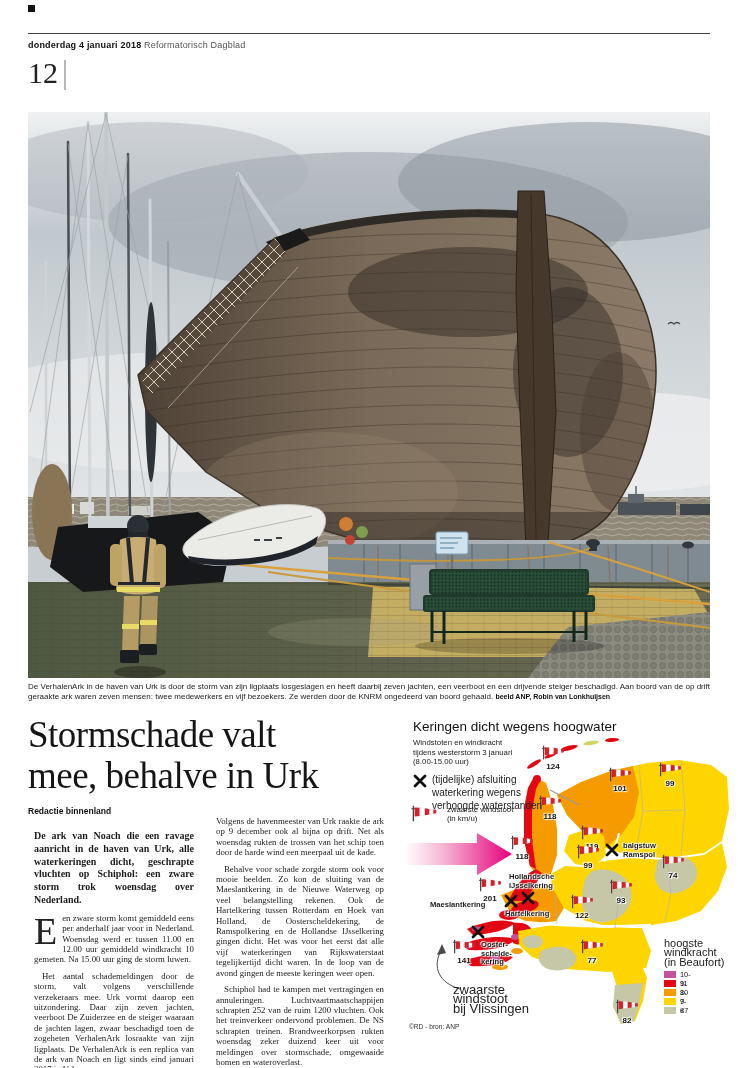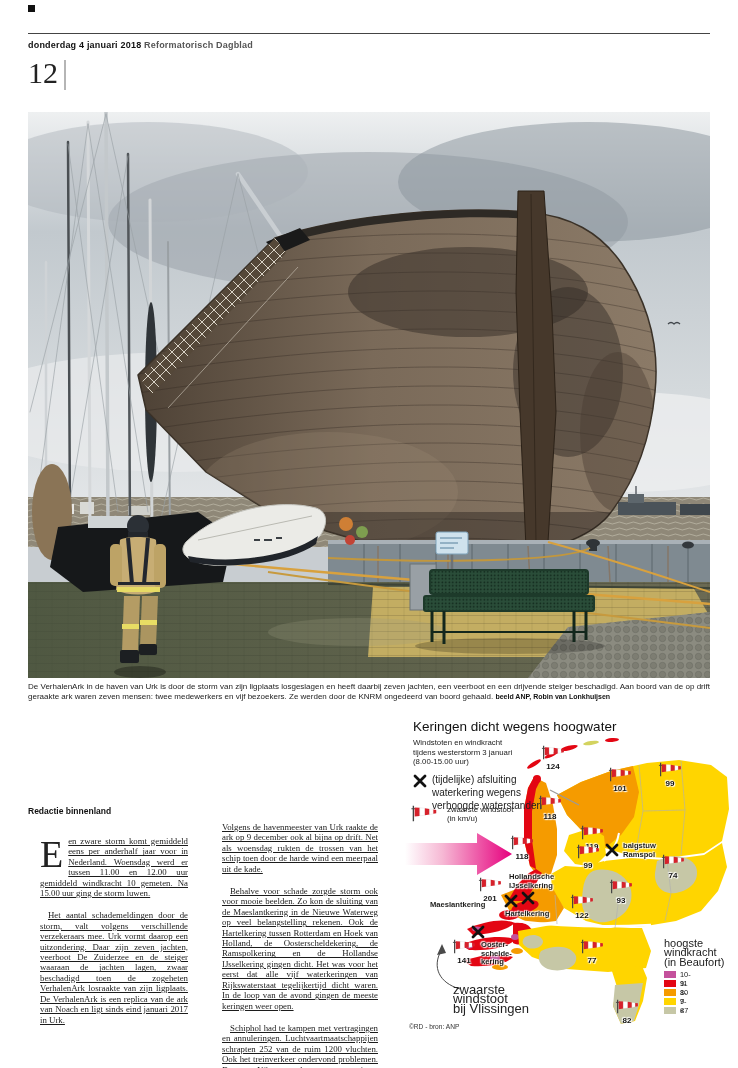--- a/index.html
+++ b/index.html
@@ -6,41 +6,41 @@
   .page{position:relative;width:738px;height:1068px;background:#ffffff;overflow:hidden;
         font-family:"Liberation Sans",sans-serif;color:#1a1a1a;}
   .abs{position:absolute;}
   .pre{white-space:pre-line;}
 
   
   .reg-mark{left:28px;top:5px;width:7px;height:7px;background:#111;}
   .top-rule{left:28px;top:33px;width:682px;height:1px;background:#444;}
   .dateline{left:28px;top:40px;font-size:9px;letter-spacing:.2px;}
   .dateline b{color:#111;}
-  .dateline span.paper{color:#555;font-weight:700;}
+  .dateline span.paper{color:#555;font-weight:400;}
   .pageno{left:28px;top:56px;font-family:"Liberation Serif",serif;font-size:30px;color:#222;}
   .sec-bar{left:64px;top:60px;width:2px;height:30px;background:#b5b5b5;}
   .section{left:72px;top:52px;font-family:"Liberation Serif",serif;font-weight:700;font-size:32px;color:#111;}
 
   
   .photo{left:28px;top:112px;width:682px;height:566px;background:#c8cdd1;}
 
   
   .caption{left:28px;top:682px;width:682px;font-size:8px;line-height:10px;color:#222;text-align:justify;}
   .caption .credit{font-weight:700;font-size:7px;color:#111;}
 
   
   .headline{left:28px;top:714px;width:372px;font-family:"Liberation Serif",serif;
             font-size:37px;line-height:41px;color:#151515;letter-spacing:-.5px;}
   .byline{left:28px;top:806px;font-size:8.5px;font-weight:700;color:#111;}
   .col{font-family:"Liberation Serif",serif;font-size:8.8px;line-height:10.4px;text-align:justify;color:#1c1c1c;}
   .col1{left:28px;top:824px;width:172px;}
   .col2{left:210px;top:810px;width:180px;}
   .intro{font-weight:700;font-size:10px;line-height:12.8px;margin:0 0 9px 0;}
-  .col p{margin:12px;text-decoration:underline;}
+  .col p{margin:6px;}
   .col p.ind{text-indent:8px;}
   .dropcap{float:left;font-family:"Liberation Serif",serif;font-size:38px;line-height:32px;
            padding:2px 5px 0 0;color:#222;}
 
   
   .info{left:405px;top:715px;width:333px;height:320px;}
   .info-title{left:8px;top:4px;font-size:13.5px;font-weight:400;color:#111;}
   .info-sub{left:8px;top:23px;font-size:7.8px;line-height:9.6px;color:#222;}
   .leg-closure{left:27px;top:58px;font-size:10px;line-height:13px;color:#222;}
   .leg-gust{left:42px;top:90px;font-size:7.8px;line-height:9.4px;color:#222;}
@@ -292,23 +292,26 @@
         <rect x="92" y="538" width="19" height="13" rx="2" fill="#1c1f22"></rect>
         <rect x="111" y="532" width="18" height="11" rx="2" fill="#1c1f22"></rect>
       </g>
     </svg>
   </div>
 
   <div class="abs caption"><span>De VerhalenArk in de haven van Urk is door de storm van zijn ligplaats losgeslagen en heeft daarbij zeven jachten, een veerboot en een drijvende steiger beschadigd. Aan boord van de op drift geraakte ark waren zeven mensen: twee medewerkers en vijf bezoekers. Ze werden door de KNRM ongedeerd van boord gehaald.</span>
     <span class="credit">beeld ANP, Robin van Lonkhuijsen</span>
   </div>
 
+  <div class="abs headline pre">Stormschade valt
+mee, behalve in Urk</div>
   <div class="abs byline">Redactie binnenland</div>
 
   <div class="abs col col1">
+    <p class="intro">De ark van Noach die een ravage aanricht in de haven van Urk, alle waterkeringen dicht, geschrapte vluchten op Schiphol: een zware storm trok woensdag over Nederland.</p>
     <p><span class="dropcap">E</span><span>en zware storm komt gemiddeld eens per anderhalf jaar voor in Nederland. Woensdag werd er tussen 11.00 en 12.00 uur gemiddeld windkracht 10 gemeten. Na 15.00 uur ging de storm luwen.</span></p>
     <p class="ind">Het aantal schademeldingen door de storm, valt volgens verschillende verzekeraars mee. Urk vormt daarop een uitzondering. Daar zijn zeven jachten, veerboot De Zuiderzee en de steiger waaraan de jachten lagen, zwaar beschadigd toen de zogeheten VerhalenArk losraakte van zijn ligplaats. De VerhalenArk is een replica van de ark van Noach en ligt sinds eind januari 2017 in Urk.</p>
   </div>
 
   <div class="abs col col2">
     <p>Volgens de havenmeester van Urk raakte de ark op 9 december ook al bijna op drift. Net als woensdag rukten de trossen van het schip toen door de harde wind een meerpaal uit de kade.</p>
     <p class="ind">Behalve voor schade zorgde storm ook voor mooie beelden. Zo kon de sluiting van de Maeslantkering in de Nieuwe Waterweg op veel belangstelling rekenen. Ook de Hartelkering tussen Rotterdam en Hoek van Holland, de Oosterscheldekering, de Ramspolkering en de Hollandse IJsselkering gingen dicht. Het was voor het eerst dat alle vijf waterkeringen van Rijkswaterstaat tegelijkertijd dicht waren. In de loop van de avond gingen de meeste keringen weer open.</p>
     <p class="ind">Schiphol had te kampen met vertragingen en annuleringen. Luchtvaartmaatschappijen schrapten 252 van de ruim 1200 vluchten. Ook het treinverkeer ondervond problemen. De NS schrapten treinen. Brandweerkorpsen rukten woensdag zeker duizend keer uit voor meldingen over stormschade, omgewaaide bomen en wateroverlast.</p>
   </div>
 

